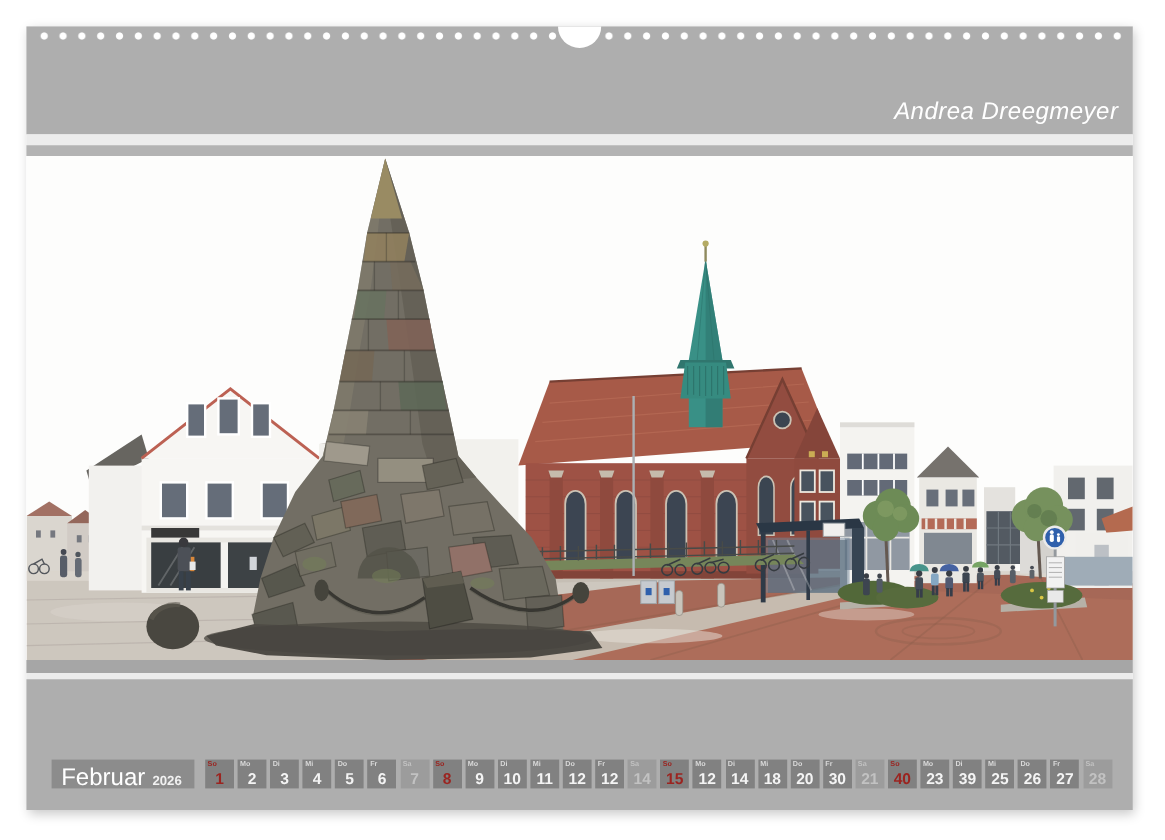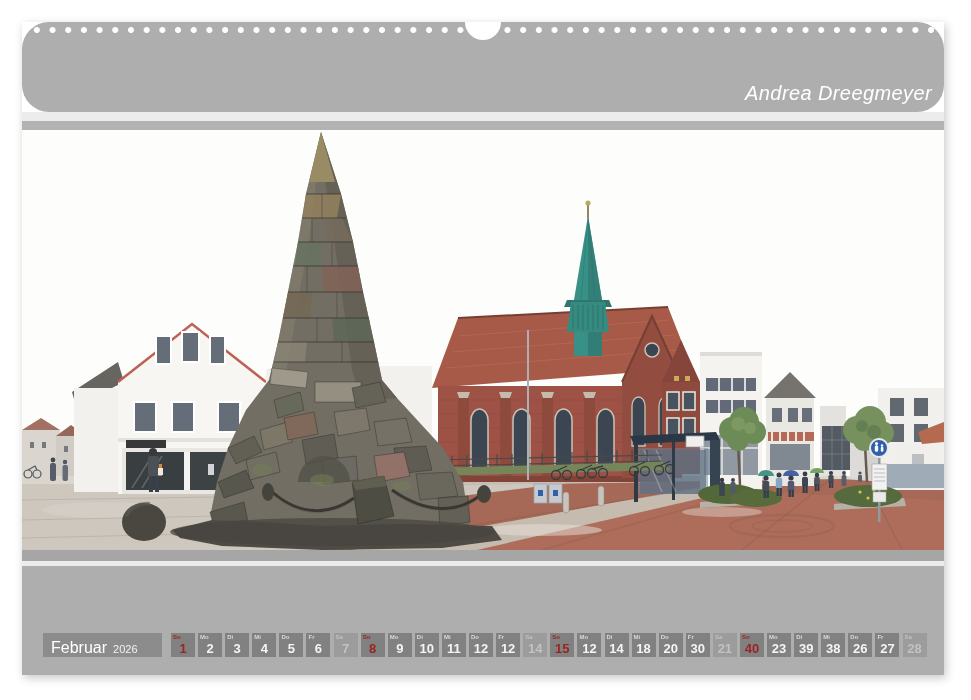--- a/index.html
+++ b/index.html
@@ -1,38 +1,38 @@
 <!DOCTYPE html>
 <html><head>
 <meta charset="utf-8">
 <style>
   html,body{margin:0;padding:0;background:#ffffff;}
   .stage{position:relative;width:971px;height:700px;background:#ffffff;overflow:hidden;
          font-family:"Liberation Sans","DejaVu Sans",sans-serif;}
   .page{position:absolute;left:22px;top:22px;width:922px;height:653px;background:#ffffff;
         box-shadow:2px 3px 9px rgba(0,0,0,0.22);}
-  .header-band{position:absolute;left:0;top:0;width:922px;height:90px;background:#aeaeae;border-radius:27px;}
+  .header-band{position:absolute;left:0;top:0;width:922px;height:90px;background:#aeaeae;}
   .punch-holes{position:absolute;left:7px;right:7px;top:3px;height:10px;
         background-image:radial-gradient(circle 3.4px at 50% 50%, #ffffff 2.6px, rgba(255,255,255,0) 3.4px);
         background-size:15.7px 10px;background-repeat:repeat-x;}
   .hanger-notch{position:absolute;left:443px;top:0;width:36px;height:18px;background:#ffffff;
         border-radius:0 0 18px 18px;}
   .author{position:absolute;top:60px;right:12px;font-size:20px;font-style:italic;color:#ffffff;
         letter-spacing:0.4px;}
   .strip-light-top{position:absolute;left:0;top:90px;width:922px;height:9px;background:#ececec;}
   .strip-gray-top{position:absolute;left:0;top:99px;width:922px;height:9px;background:#b3b3b3;}
   .photo{position:absolute;left:0;top:108px;width:922px;height:420px;overflow:hidden;background:#fdfdfd;}
   .photo svg{display:block;}
   .strip-gray-bottom{position:absolute;left:0;top:528px;width:922px;height:11px;background:#a6a6a6;}
   .strip-light-bottom{position:absolute;left:0;top:539px;width:922px;height:5px;background:#ececec;}
   .bottom-area{position:absolute;left:0;top:544px;width:922px;height:109px;background:#aeaeae;}
   .month-cell{position:absolute;left:21px;top:67px;width:119px;height:24px;background:#8c8c8c;
         display:flex;align-items:baseline;padding:0;box-sizing:border-box;}
-  .month-cell .month{margin-left:8px;margin-top:3px;font-size:16px;color:#ffffff;line-height:24px;}
-  .month-cell .year{margin-left:6px;font-size:11px;color:#f2f2f2;}
+  .month-cell .month{margin-left:8px;margin-top:3px;font-size:20px;color:#ffffff;line-height:24px;}
+  .month-cell .year{margin-left:6px;font-size:11px;color:#f2f2f2;font-weight:bold;}
   .day-cells{position:absolute;left:149px;top:67px;display:flex;gap:3.1px;}
   .day-cell{position:relative;width:24px;height:24px;background:#818181;flex:0 0 auto;}
   .day-cell .wd{position:absolute;top:1px;left:2px;font-size:6px;font-weight:bold;color:#d9d9d9;}
   .day-cell .num{position:absolute;bottom:1px;left:0;width:100%;text-align:center;
         font-size:13px;font-weight:bold;color:#f4f4f4;}
   .day-cell.sat{background:#9c9c9c;}
   .day-cell.sat .wd,.day-cell.sat .num{color:#c2c2c2;}
   .day-cell.sun .wd,.day-cell.sun .num{color:#9b2420;}
 </style>
 </head>
@@ -542,21 +542,21 @@
           <div class="day-cell">
             <span class="wd">Mo</span>
             <span class="num">23</span>
           </div>
           <div class="day-cell">
             <span class="wd">Di</span>
             <span class="num">39</span>
           </div>
           <div class="day-cell">
             <span class="wd">Mi</span>
-            <span class="num">38</span>
+            <span class="num">25</span>
           </div>
           <div class="day-cell">
             <span class="wd">Do</span>
             <span class="num">26</span>
           </div>
           <div class="day-cell">
             <span class="wd">Fr</span>
             <span class="num">27</span>
           </div>
           <div class="day-cell sat">

